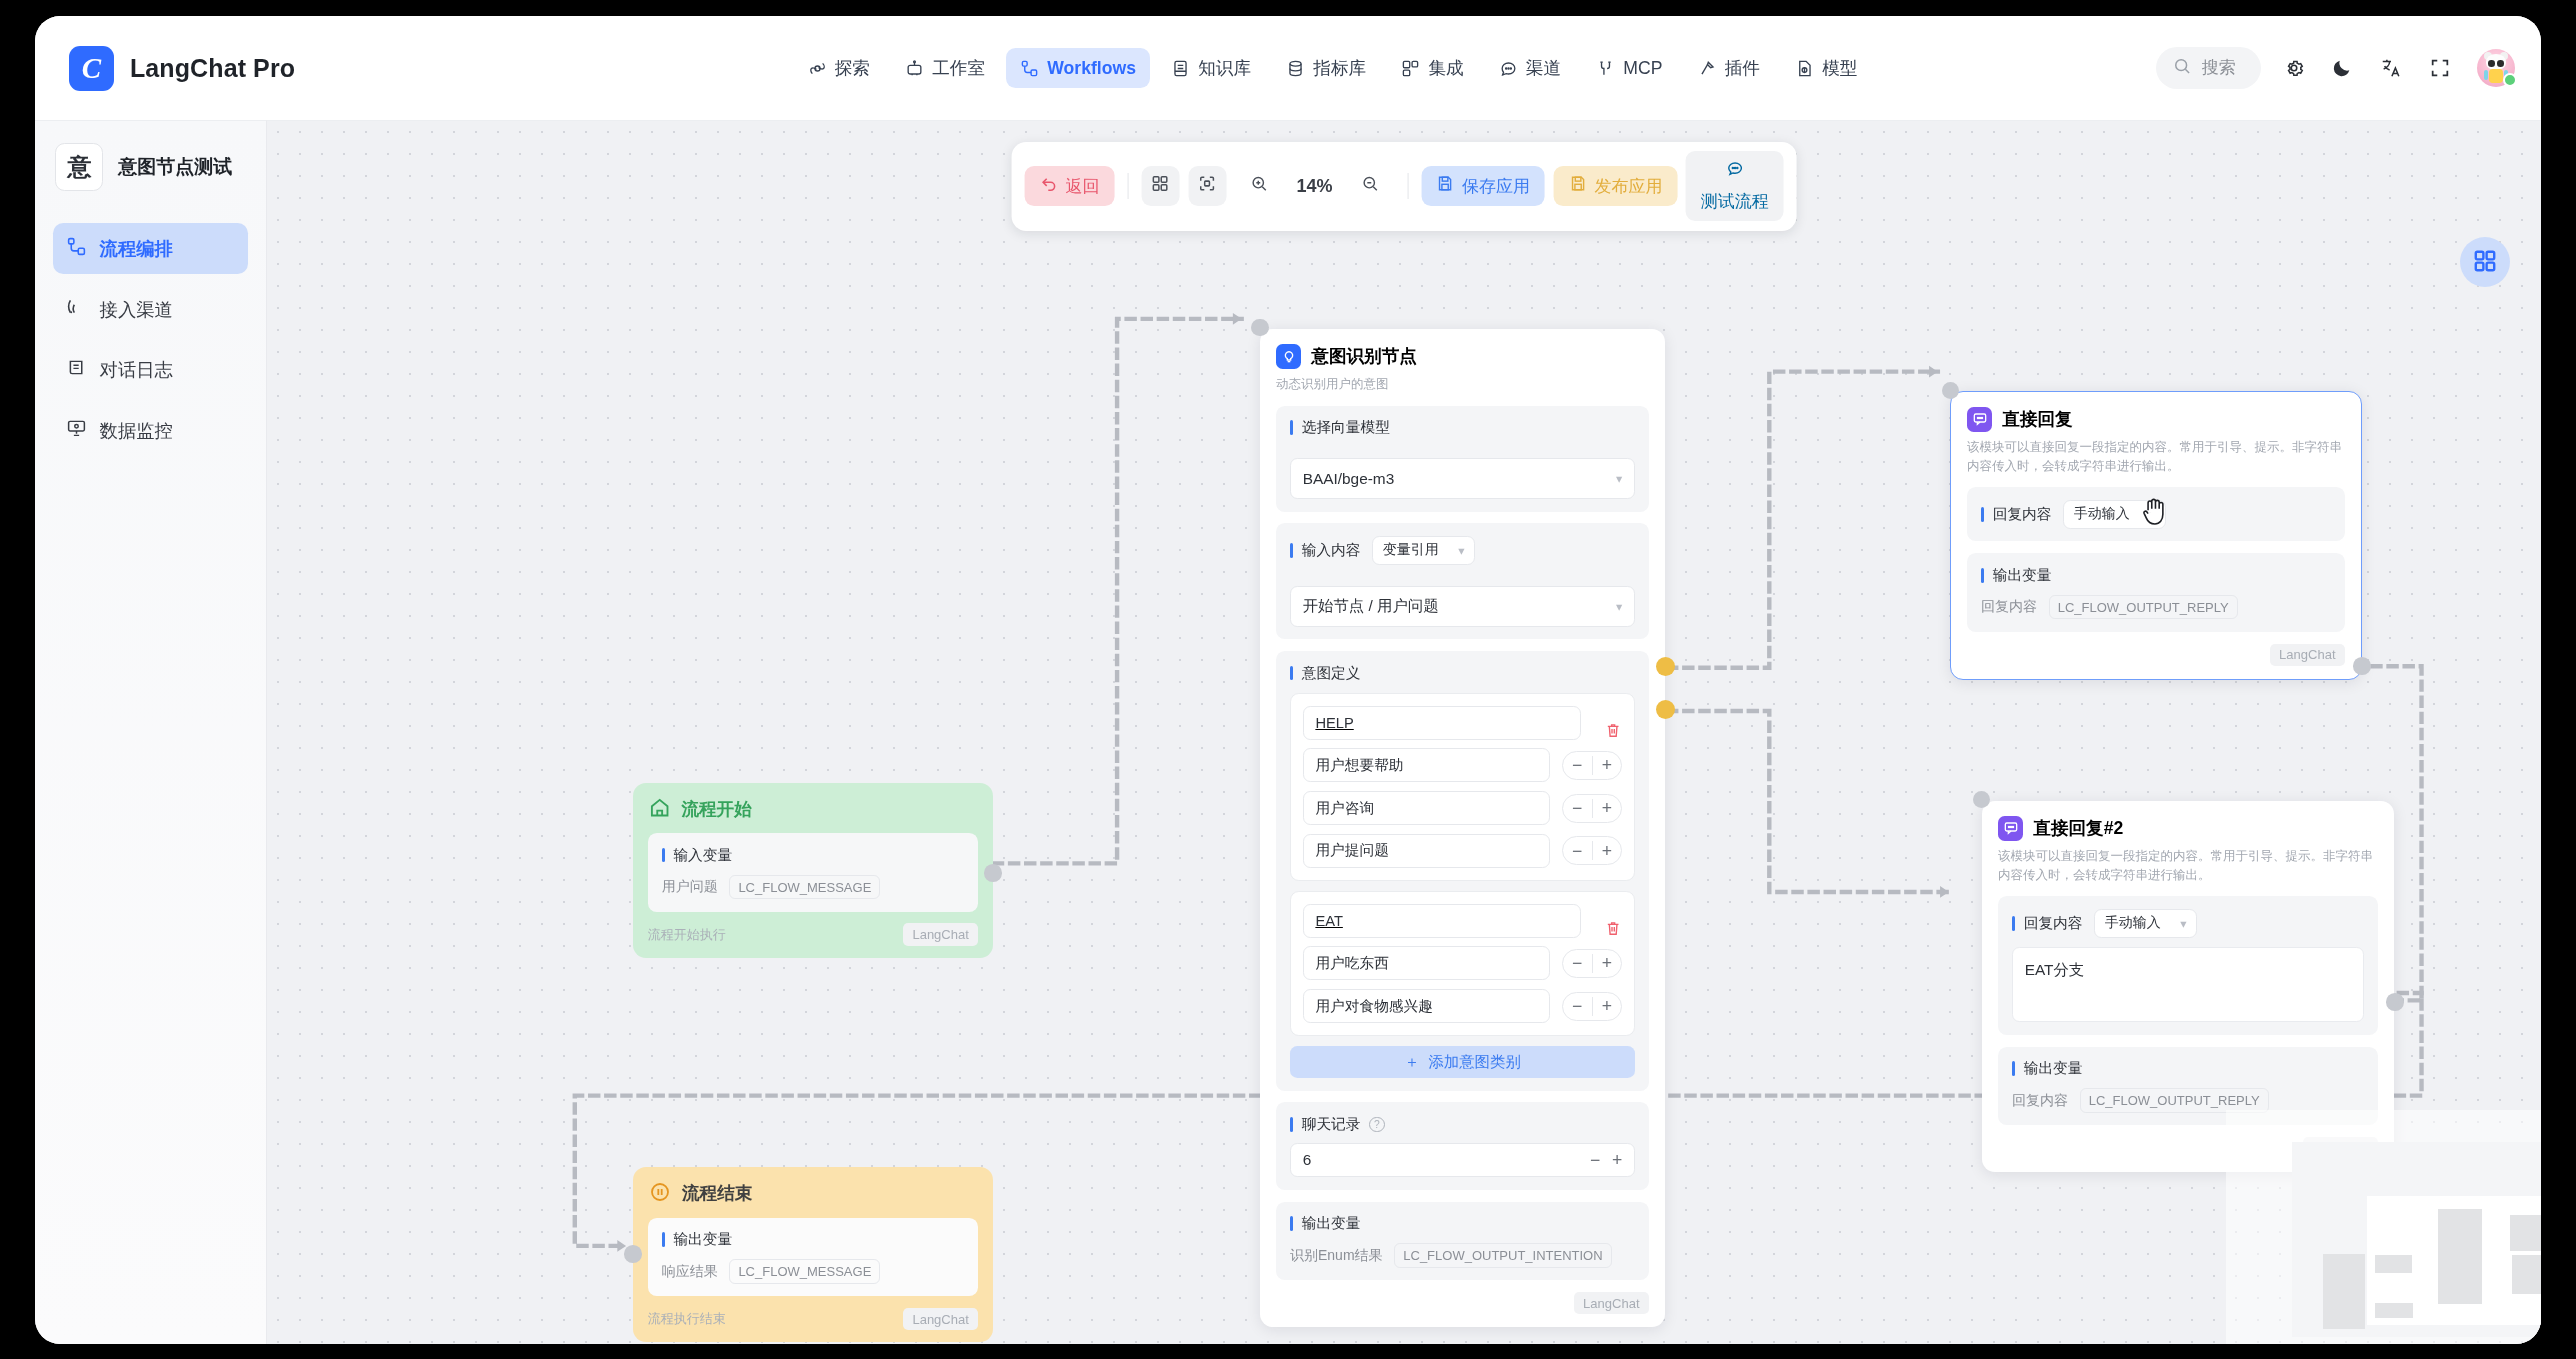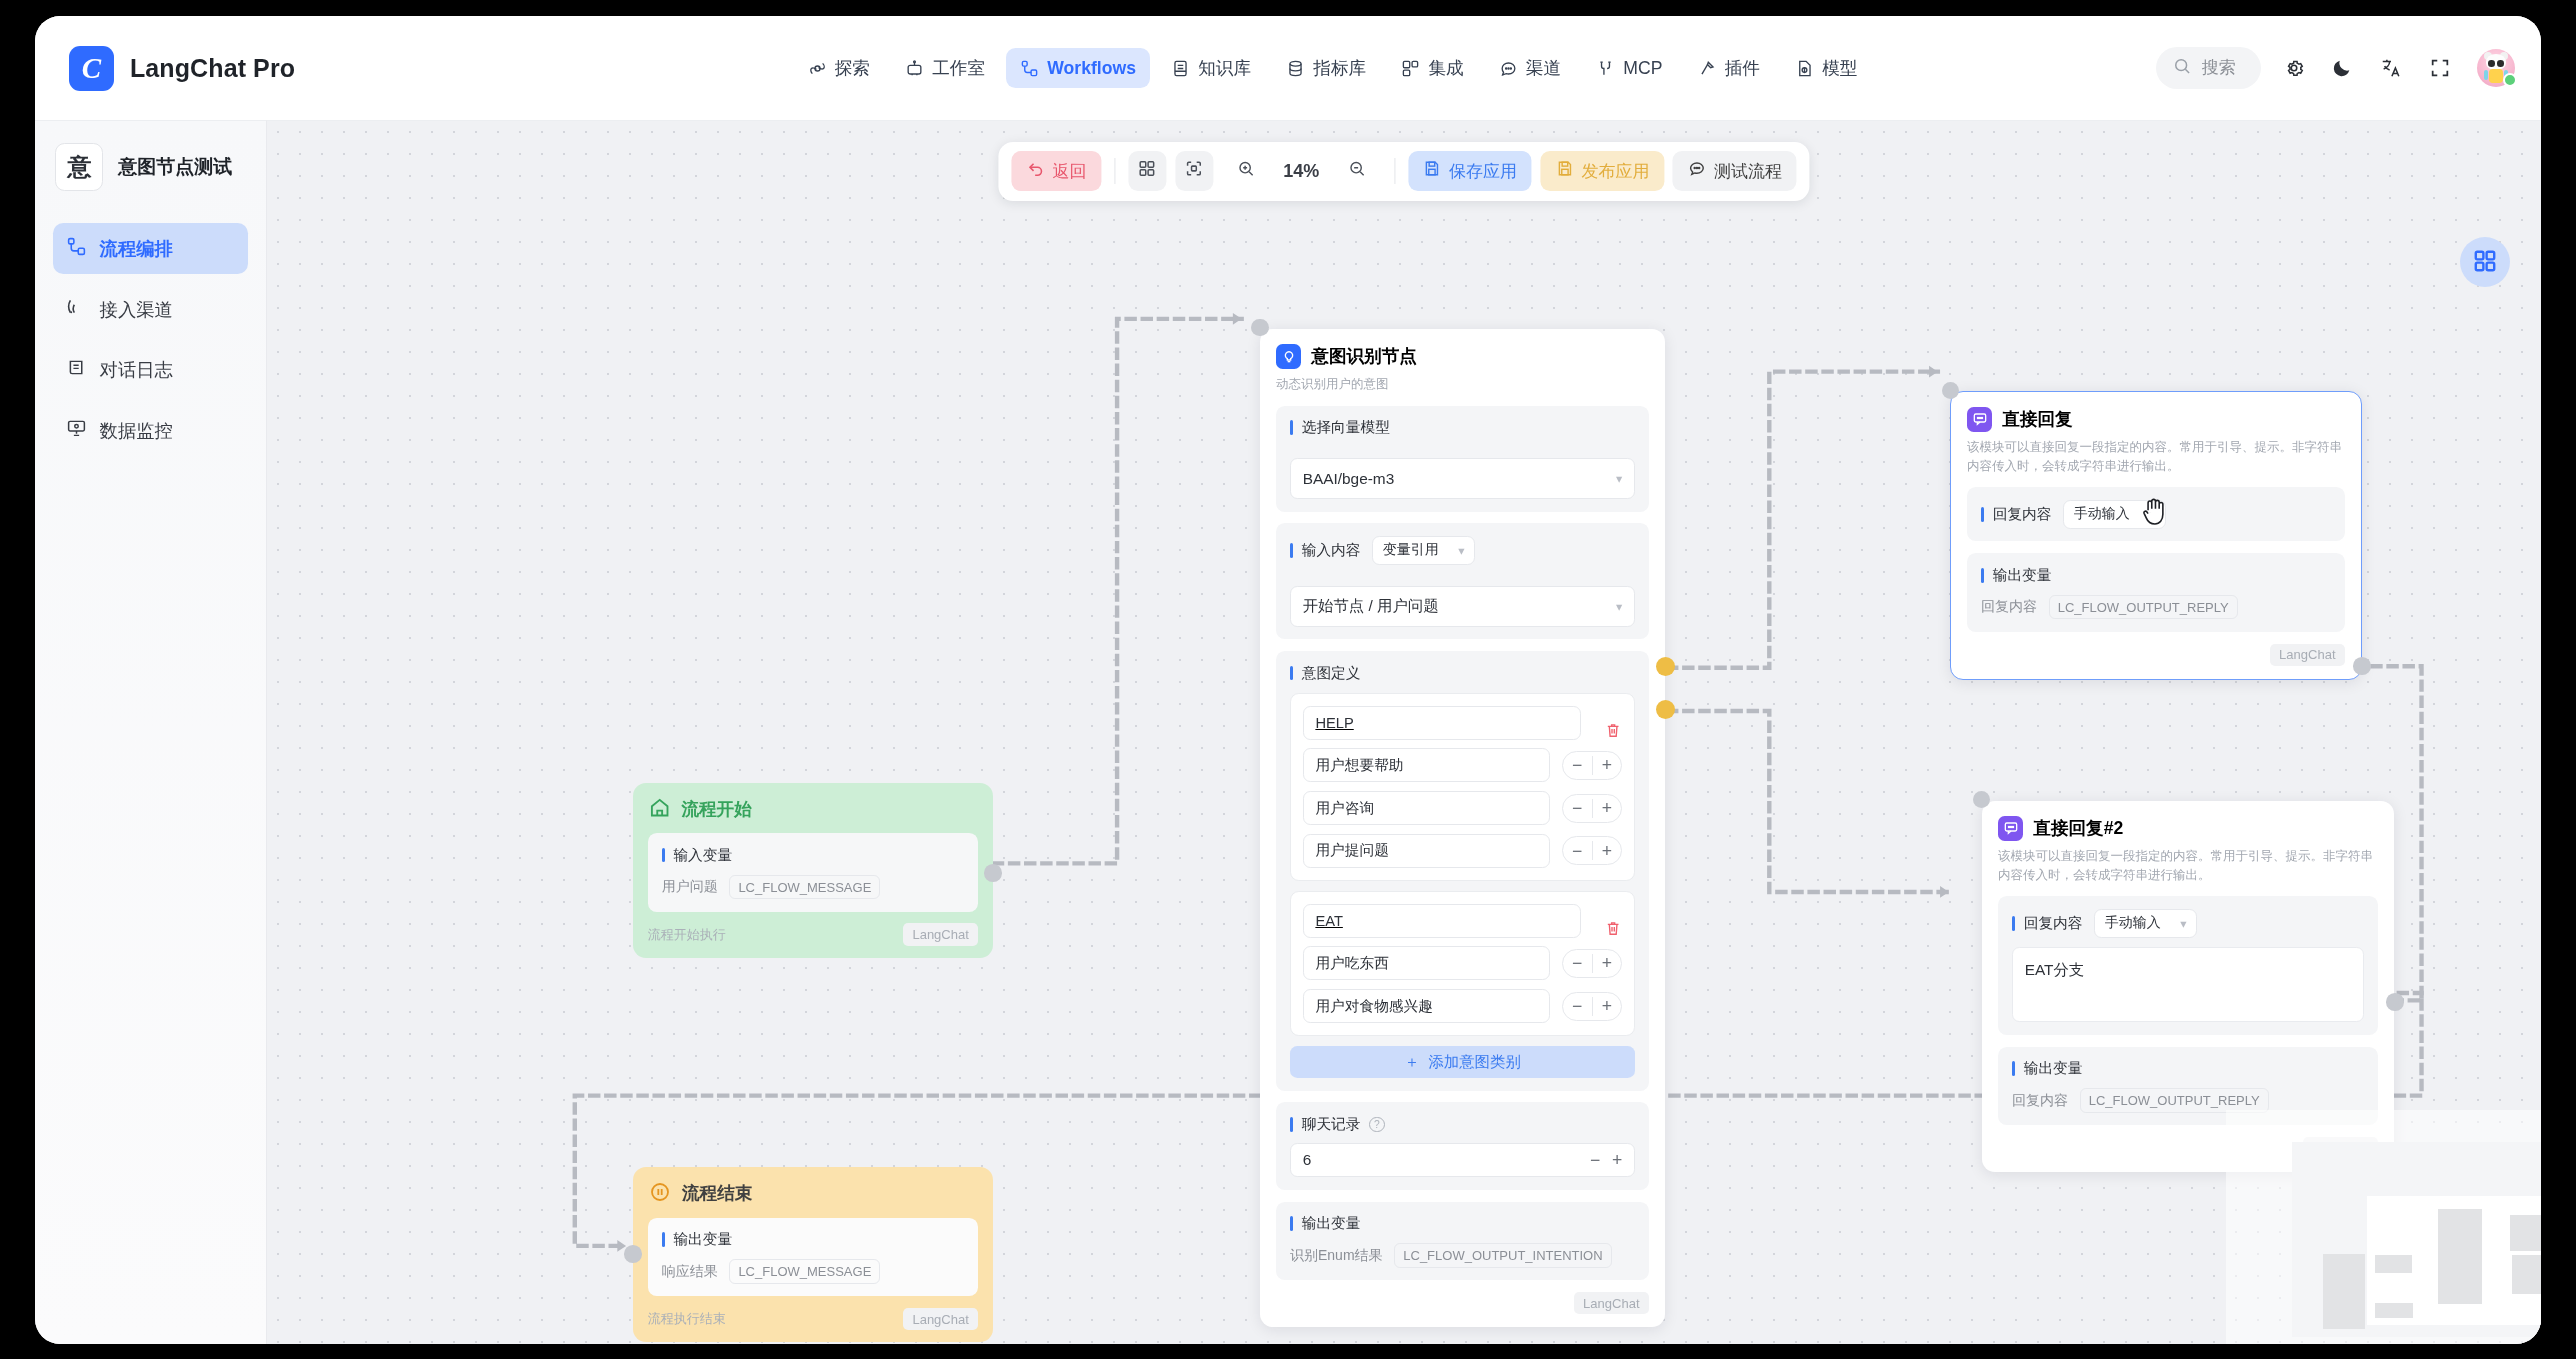--- a/index.html
+++ b/index.html
@@ -147,21 +147,21 @@
     padding: 8px 14.7px; border-radius: 9.5px;
     font-size: 17px; color: #4b5059; cursor: pointer; white-space: nowrap;
   }
   .tb-btn svg { width: 19px; height: 19px; }
   .tb-back { background: #fbd9dd; color: #e8566c; }
   .tb-square { background: #f1f2f4; padding: 8px 9.5px; }
   .tb-plain { background: transparent; }
   .tb-zoomtext { font-size: 18px; color: #3b3f47; padding: 0 4.4px; font-weight: bold; }
   .tb-save { background: #d3e2fd; color: #3b7bf0; }
   .tb-publish { background: #faebcb; color: #e2ad3c; }
-  .tb-test { background: #f1f2f4; color: #404040; }
+  .tb-test { background: #f1f2f4; color: #0369a1; flex-direction: column; }
   .tb-div { width: 0.7px; height: 26px; background: #e3e5e9; margin: 0 4.4px; }
 
   .panel-toggle {
     position: absolute; right: 31px; top: 116px;
     width: 50px; height: 50px; border-radius: 50%;
     background: #ccdcfb; color: #2f6bff;
     display: flex; align-items: center; justify-content: center;
     z-index: 30; cursor: pointer;
   }
   .panel-toggle svg { width: 26px; height: 26px; }

